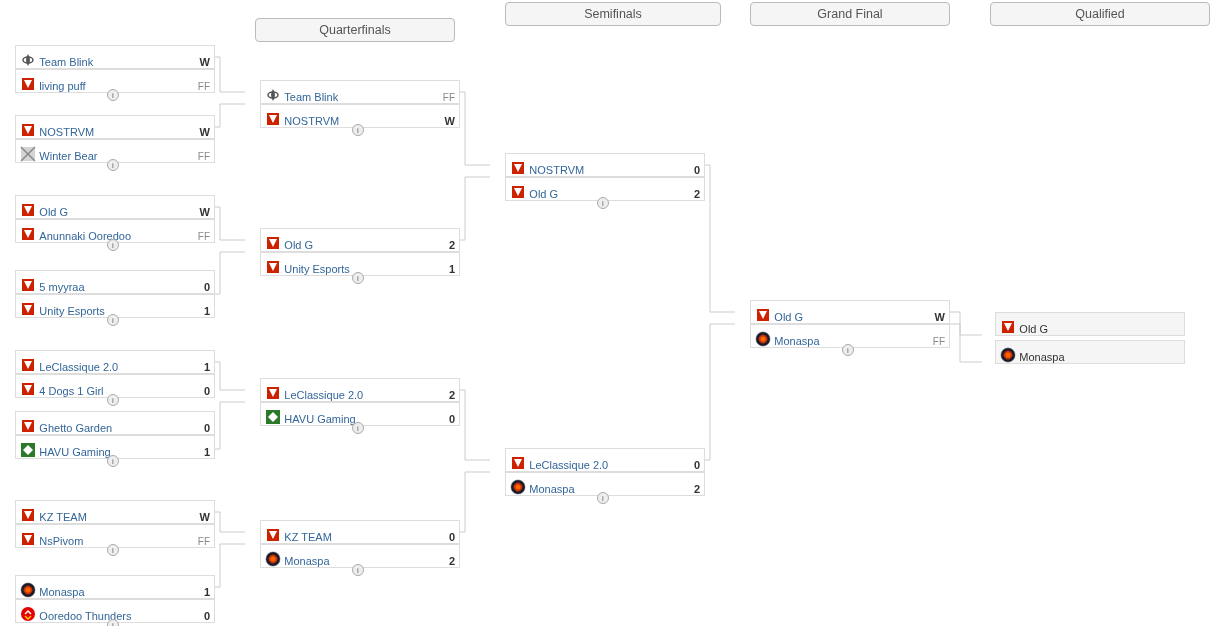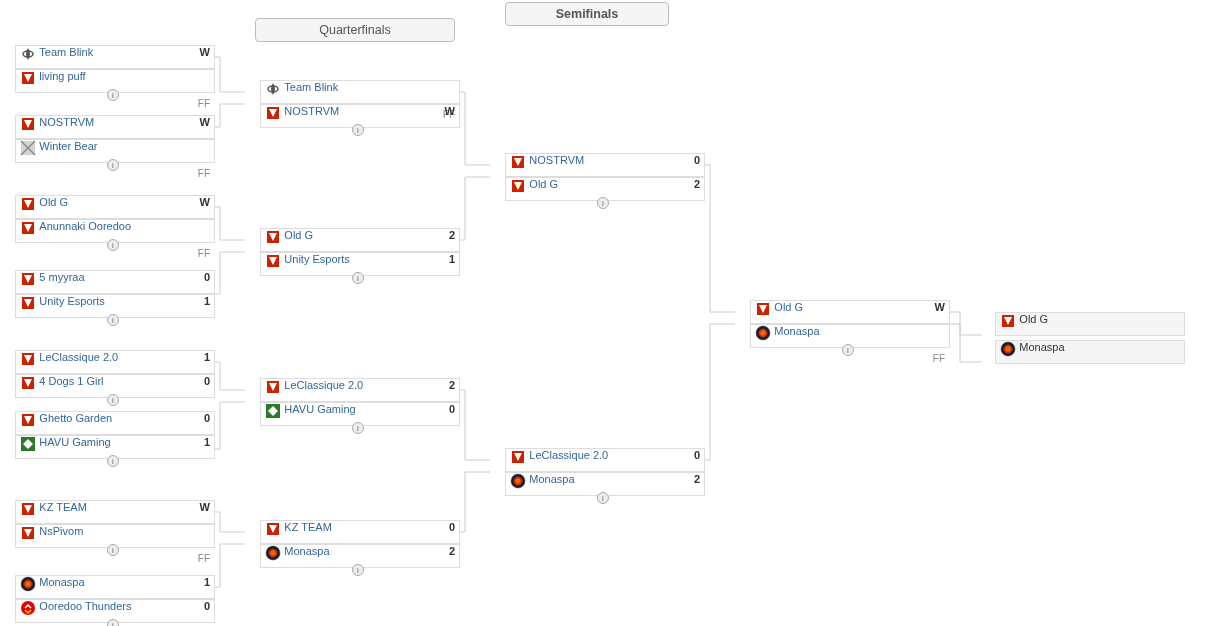--- a/index.html
+++ b/index.html
@@ -66,21 +66,21 @@
       background: #f5f5f5;
       text-align: center;
       padding: 4px 8px;
       font-size: 12.5px;
       color: #555;
       margin-bottom: 8px;
     }
 
     .team-row {
       display: flex;
-      align-items: flex-start;
+      align-items: flex-end;
       height: 24px;
       border: 1px solid #ddd;
       background: #fff;
       padding: 0 4px;
       width: 200px;
     }
     .team-row .tname {
       flex: 1;
       font-size: 11px;
       color: #336699;
@@ -149,22 +149,28 @@
 
     <polyline points="690,460 710,460 710,324 735,324" fill="none" stroke="#ccc" stroke-width="1"></polyline>
 
     <polyline points="935,312 960,312 960,335 982,335" fill="none" stroke="#ccc" stroke-width="1"></polyline>
     <polyline points="935,324 960,324 960,362 982,362" fill="none" stroke="#ccc" stroke-width="1"></polyline>
   </svg>
 
   <div style="position:absolute; left:255px; top:18px; width:200px;">
     <div class="round-header-box">Quarterfinals</div>
   </div>
-  <div style="position:absolute; left:505px; top:2px; width:164px;font-weight:bold;">
+  <div style="position:absolute; left:505px; top:2px; width:216px;">
     <div class="round-header-box">Semifinals</div>
+  </div>
+  <div style="position:absolute; left:750px; top:2px; width:200px;">
+    <div class="round-header-box">Grand Final</div>
+  </div>
+  <div style="position:absolute; left:990px; top:2px; width:220px;">
+    <div class="round-header-box">Qualified</div>
   </div>
 
   <div style="position:absolute; left:15px; top:45px;">
     <div class="team-row">
       <span class="icon-tblink">
         <svg width="16" height="16" viewBox="0 0 16 16">
             <path d="M8 2 Q4 8 8 14 Q12 8 8 2Z" fill="#555"></path>
             <ellipse cx="8" cy="8" rx="5" ry="3" fill="none" stroke="#555" stroke-width="1.5"></ellipse>
           </svg>
       </span>&nbsp;

